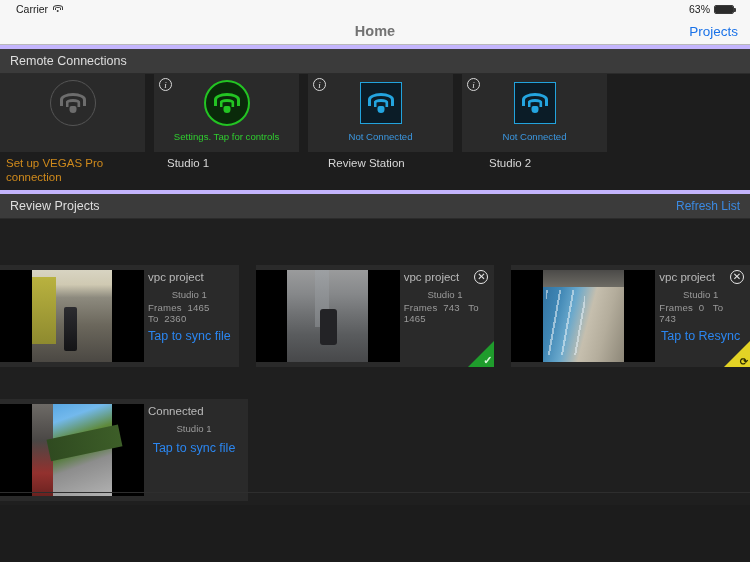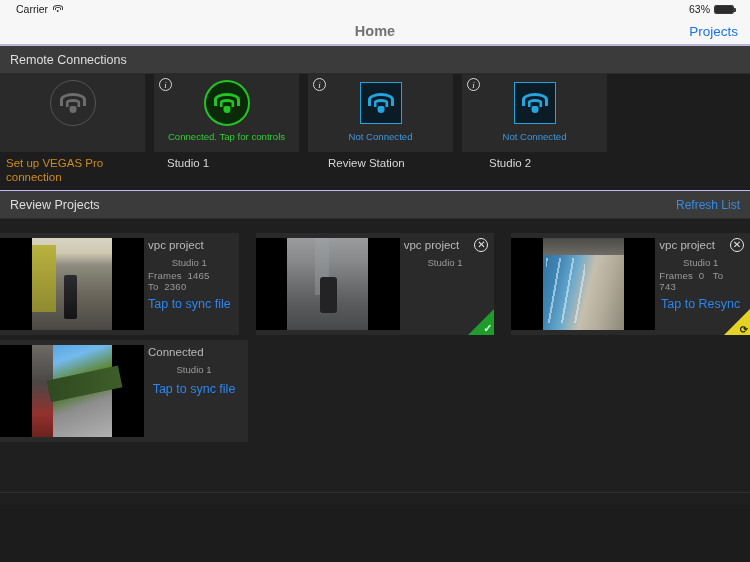--- a/index.html
+++ b/index.html
@@ -33,21 +33,21 @@
     height:27px;background:#f7f7f7;border-bottom:1px solid #b9b9b9;
     display:flex;align-items:center;position:relative;padding:0 12px;
   }
   .nav-title{position:absolute;left:0;right:0;text-align:center;font-size:14.5px;color:#737373;font-weight:bold;}
   .nav-right{margin-left:auto;color:#1a72e8;font-size:13.5px;z-index:2;cursor:pointer;}
 
   
   .section-head{
     height:29px;background:#3b3b3b;display:flex;align-items:center;
     padding:0 10px;color:#dedede;font-size:12.5px;
-    border-top:1px solid #c4b5fd; border-bottom:1px solid #2b2b2b;
+    border-top:4px solid #c4b5fd; border-bottom:1px solid #2b2b2b;
   }
   .section-head .act{margin-left:auto;color:#3b8ae2;font-size:12px;cursor:pointer;}
 
   
   .conn-strip{height:78px;background:#1d1d1d;display:flex;gap:3px;}
   .conn-tile{width:145px;height:78px;background:#2a2a2a;position:relative;cursor:pointer;}
   .conn-tile.gap{background:#1d1d1d;width:3px;}
   .info-badge{
     position:absolute;top:4px;left:5px;width:13px;height:13px;border-radius:50%;
     border:1.3px solid #d8d8d8;color:#e4e4e4;font-size:9px;font-style:italic;
@@ -74,21 +74,21 @@
   .conn-status.green{color:#2fcd2f;}
   .conn-status.blue{color:#3b97e0;}
 
   .conn-labels{height:38px;background:#1d1d1d;display:flex;gap:2px;}
   .conn-label{width:145px;padding:4px 6px 0 6px;font-size:11.5px;color:#d7d7d7;line-height:1.25;}
   .conn-label.warn{color:#cf8a1c;}
   .conn-label.gap{width:3px;}
 
   
   .projects{background:#1f1f1f;padding:14px 0 0 0;height:286px;position:relative;}
-  .proj-row{display:flex;gap:17px;margin-bottom:5px;}
+  .proj-row{display:flex;gap:17px;margin-bottom:5px;margin-top:32px;}
   .card{
     width:248px;height:102px;background:#2a2a2a;display:flex;position:relative;overflow:hidden;
     cursor:pointer;
   }
   .thumb{width:144px;height:92px;margin:5px 0 0 0;background:#000;position:relative;overflow:hidden;flex:none;}
   .thumb .inner{position:absolute;left:22%;top:0;width:56%;height:100%;}
   .meta{flex:1;padding:6px 8px 0 4px;display:flex;flex-direction:column;}
   .proj-name{font-size:11.5px;color:#b9b9b9;margin-bottom:6px;}
   .proj-studio{font-size:9.6px;color:#9a9a9a;text-align:center;margin-bottom:2px;}
   .proj-frames{font-size:9.6px;color:#9a9a9a;letter-spacing:.2px;}
@@ -172,21 +172,21 @@
     <div class="info-badge">i</div>
     <div class="conn-icon-wrap">
       <div class="circ green">
         <span class="wifi green">
             <i></i>
             <i></i>
             <i></i>
           </span>
       </div>
     </div>
-    <div class="conn-status green">Connected. Tap for controls</div>
+    <div class="conn-status green">Settings. Tap for controls</div>
   </div>
 
   <div class="conn-tile gap"></div>
 
   <div class="conn-tile">
     <div class="info-badge">i</div>
     <div class="conn-icon-wrap">
       <div class="sq">
         <span class="wifi blue">
             <i></i>
@@ -252,20 +252,26 @@
       </div>
     </div>
 
     <div class="card">
       <div class="thumb">
         <div class="inner scene-bike"></div>
       </div>
       <div class="meta">
         <div class="proj-name">vpc project</div>
         <div class="proj-studio">Studio 1</div>
+        <div class="proj-frames">
+          <span>Frames</span>&nbsp;
+          <span>743</span>&nbsp;&nbsp;
+          <span>To</span>&nbsp;
+          <span>1465</span>
+        </div>
         <div class="proj-action"></div>
       </div>
       <div class="close-btn">✕</div>
       <div class="corner ok"></div>
       <div class="corner-glyph ok">✓</div>
     </div>
 
     <div class="card">
       <div class="thumb">
         <div class="inner scene-pool"></div>

